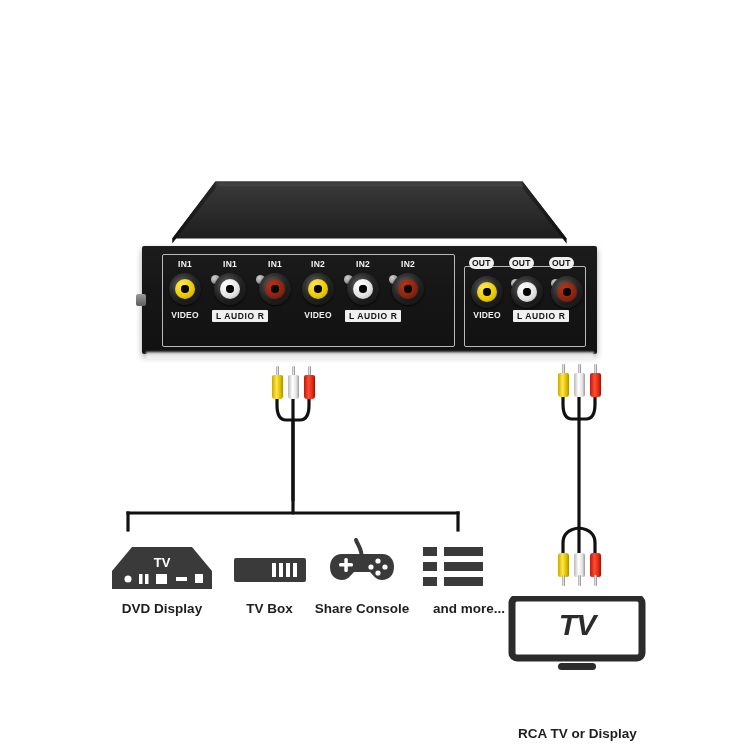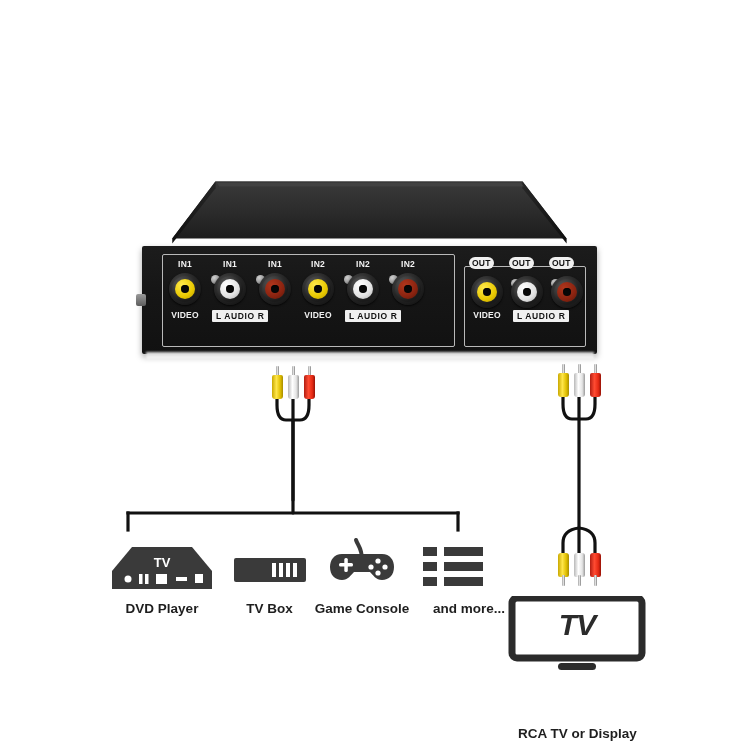--- a/index.html
+++ b/index.html
@@ -358,23 +358,23 @@
 
   <svg class="icon" style="left:423px;top:546px;" width="60" height="42" viewBox="0 0 60 42">
     <rect x="0" y="1" width="14" height="9" fill="#3a3a3a"></rect>
     <rect x="21" y="1" width="39" height="9" fill="#3a3a3a"></rect>
     <rect x="0" y="16" width="14" height="9" fill="#3a3a3a"></rect>
     <rect x="21" y="16" width="39" height="9" fill="#3a3a3a"></rect>
     <rect x="0" y="31" width="14" height="9" fill="#3a3a3a"></rect>
     <rect x="21" y="31" width="39" height="9" fill="#3a3a3a"></rect>
   </svg>
 
-  <div class="devlabel" style="left:97px;top:601px;width:130px;">DVD Player</div>
+  <div class="devlabel" style="left:97px;top:601px;width:130px;">DVD Display</div>
   <div class="devlabel" style="left:222px;top:601px;width:95px;">TV Box</div>
-  <div class="devlabel" style="left:303px;top:601px;width:118px;">Game Console</div>
+  <div class="devlabel" style="left:303px;top:601px;width:118px;">Share Console</div>
   <div class="devlabel" style="left:420px;top:601px;width:98px;">and more...</div>
 
   <svg class="icon" style="left:508px;top:596px;" width="138" height="76" viewBox="0 0 138 76">
     <rect x="4" y="2" width="130" height="60" rx="5" ry="5" fill="none" stroke="#2b2b2b" stroke-width="7"></rect>
     <rect x="50" y="67" width="38" height="7" rx="3.5" fill="#2b2b2b"></rect>
   </svg>
   <div class="tvtext" style="left:536px;top:608px;width:82px;text-align:center;">TV</div>
   <div class="tvlabel" style="left:490px;top:682px;width:175px;">RCA TV or Display</div>
 
 </div>

